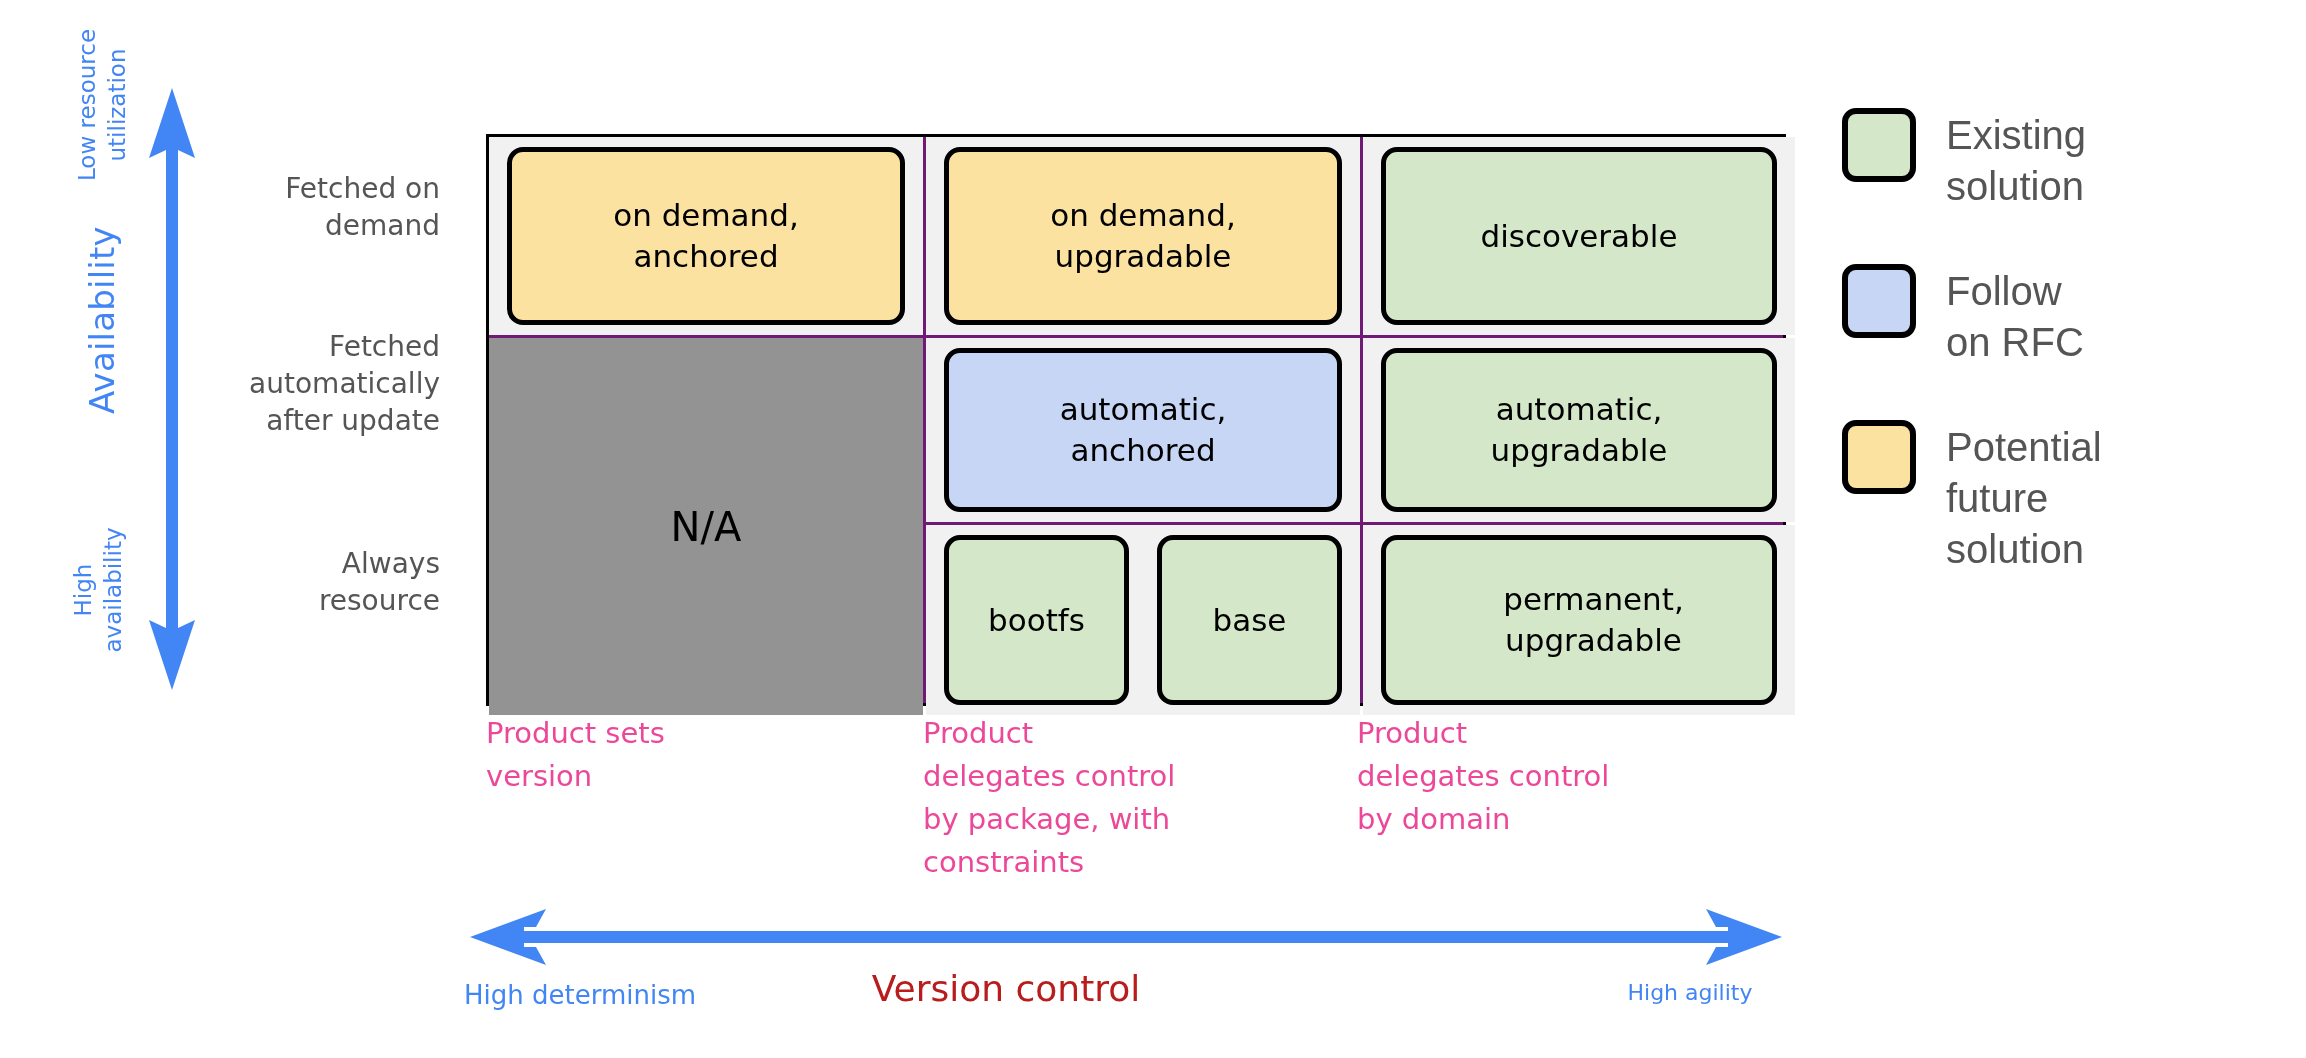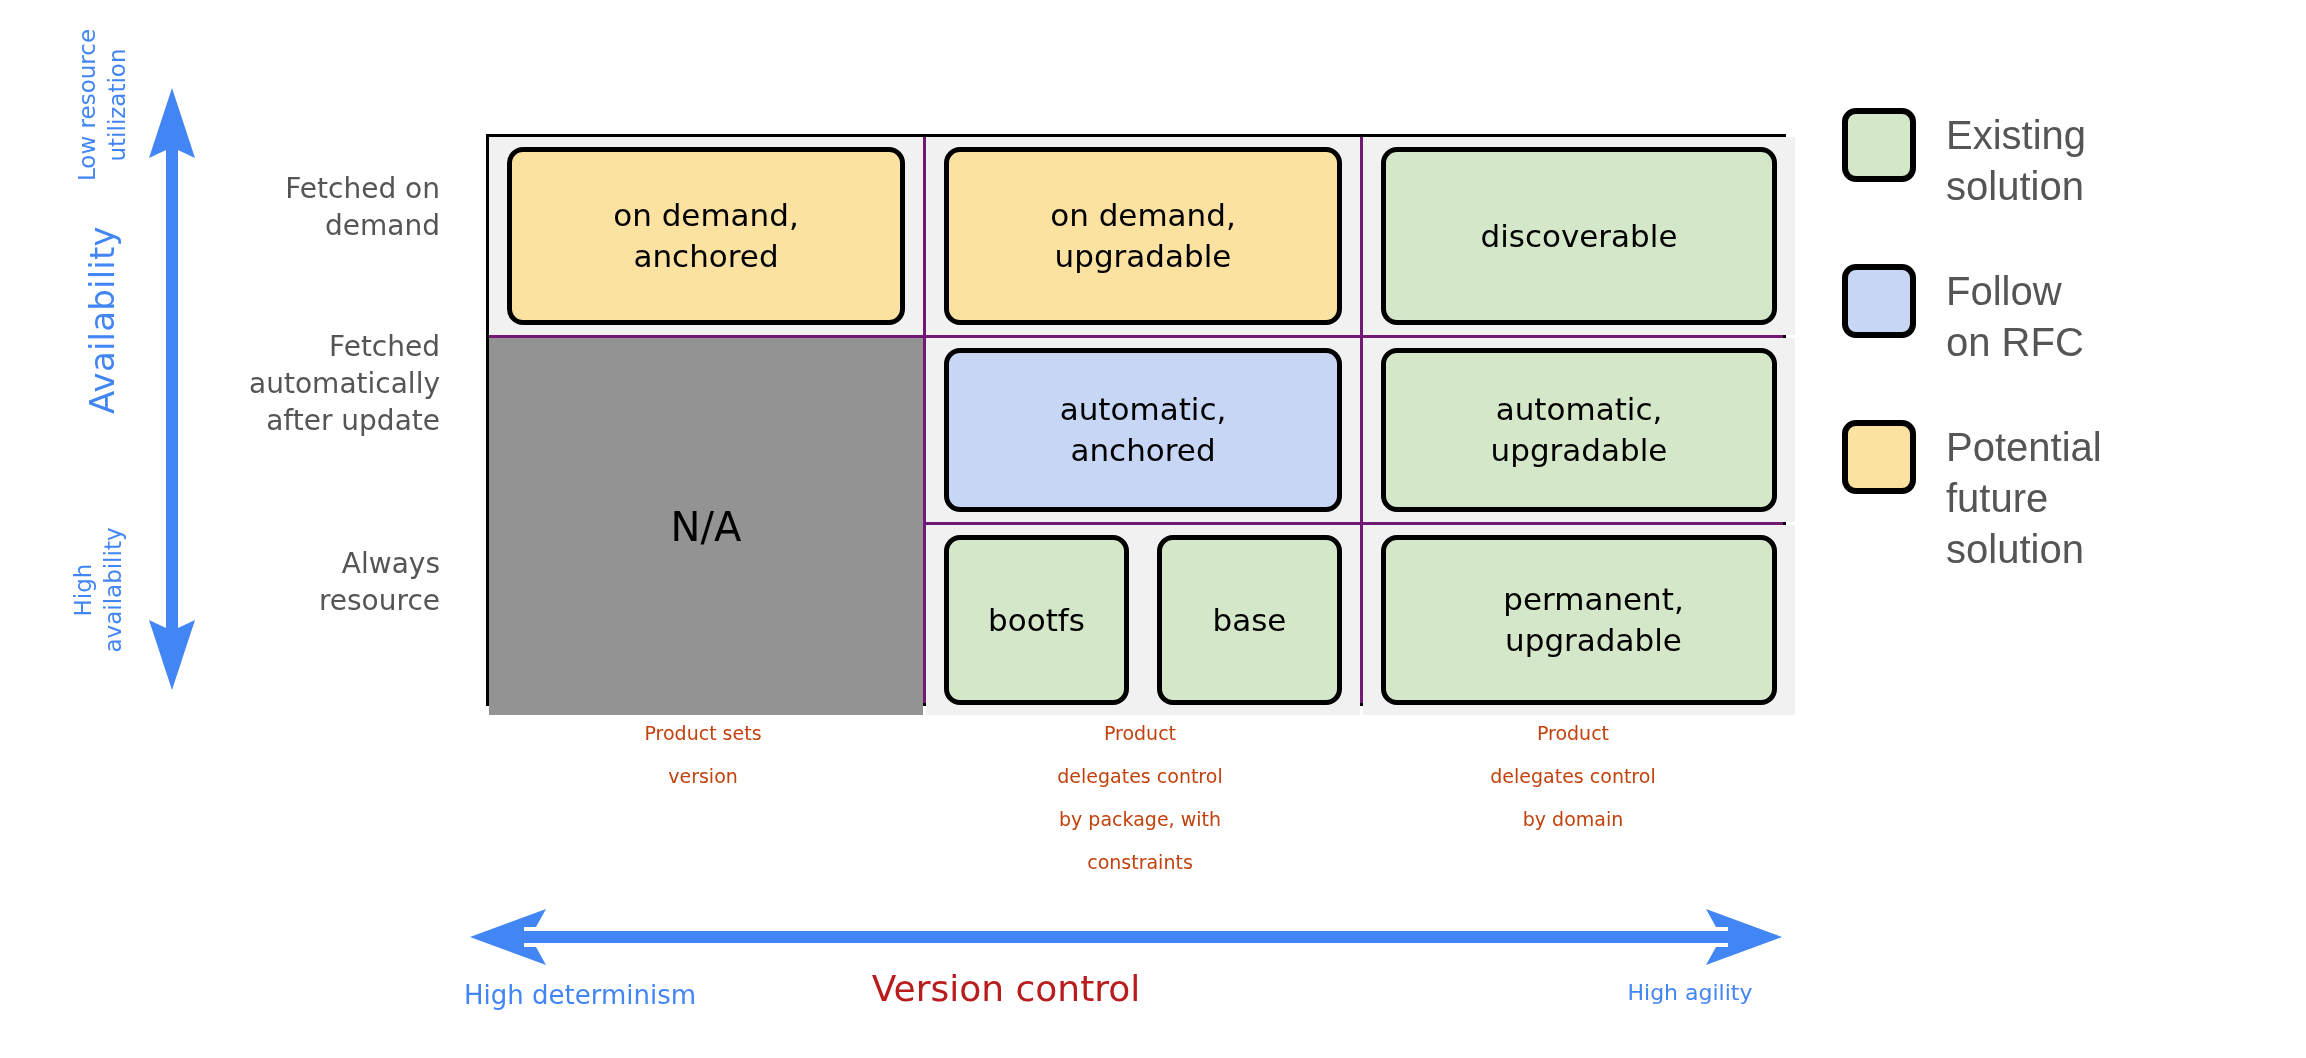--- a/index.html
+++ b/index.html
@@ -131,23 +131,23 @@
   .stack .box { flex: 1 1 0; }
 
   .fill-green  { background: #D5E7C9; }
   .fill-blue   { background: #C6D6F4; }
   .fill-yellow { background: #FCE2A0; }
 
   
   .col-label {
     position: absolute;
     top: 712px;
-    text-align: center;
-    color: #c2410c;
-    font-size: 19px;
+    text-align: left;
+    color: #ec4899;
+    font-size: 29px;
     line-height: 43px;
   }
   #col-label-0 { left: 486px; width: 434px; }
   #col-label-1 { left: 923px; width: 434px; }
   #col-label-2 { left: 1357px; width: 432px; }
 
   
   #x-axis-arrow {
     left: 470px;
     top: 908px;

